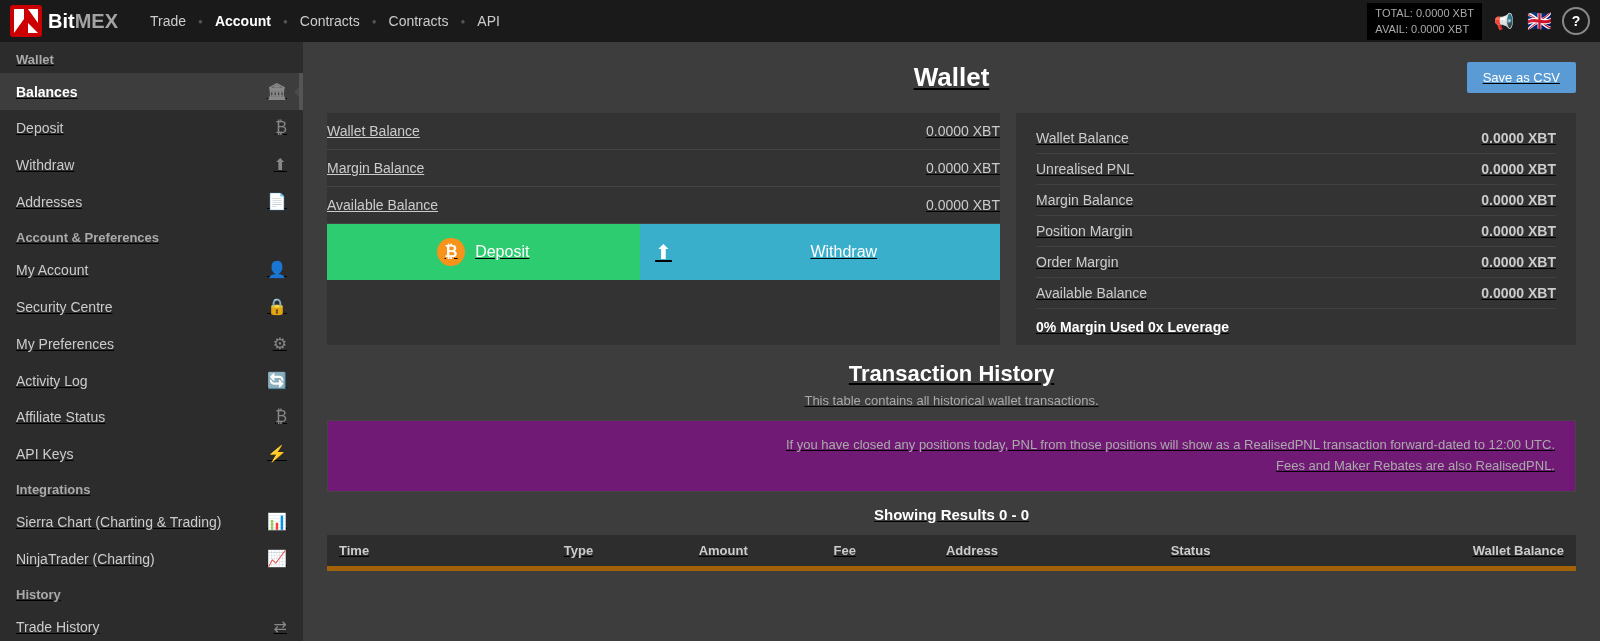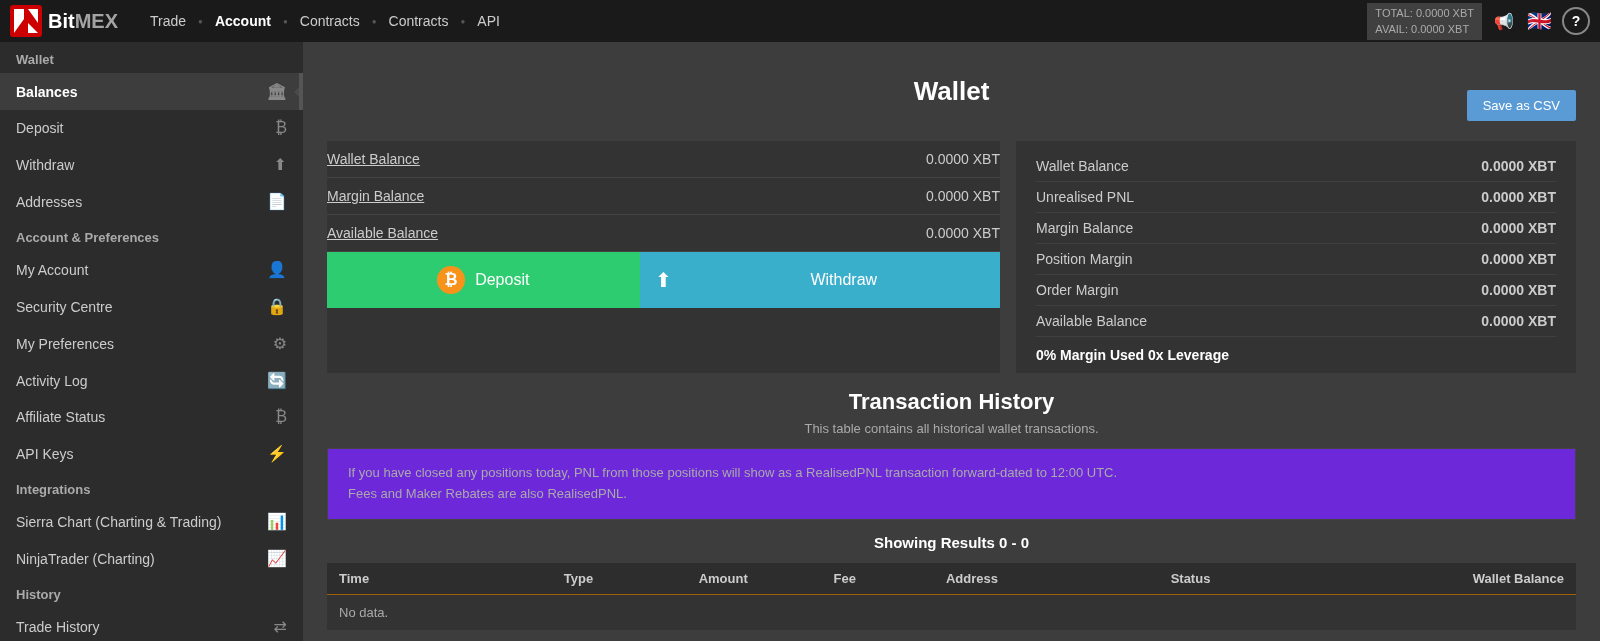--- a/index.html
+++ b/index.html
@@ -50,21 +50,21 @@
     .nav-dot {
       color: #555;
       font-size: 8px;
     }
     .nav-right {
       display: flex;
       align-items: center;
       gap: 8px;
     }
     .balance-info {
-      background: #404040;
+      background: #000000;
       padding: 2px 8px;
       font-size: 11px;
       color: #aaa;
       line-height: 1.5;
     }
     .balance-info span { display: block; }
     .nav-icon-btn {
       width: 28px;
       height: 28px;
       display: flex;
@@ -76,20 +76,21 @@
     }
     .flag-icon {
       font-size: 20px;
     }
 
     
     .main-layout {
       display: flex;
       flex: 1;
       overflow: hidden;
+      text-decoration: underline;
     }
 
     
     .sidebar {
       width: 303px;
       background: #2c2c2c;
       flex-shrink: 0;
       overflow-y: auto;
       color: #ccc;
     }
@@ -167,21 +168,20 @@
     }
     .save-csv-btn {
       background: #5b9bd5;
       color: white;
       border: none;
       padding: 8px 16px;
       font-size: 13px;
       cursor: pointer;
       border-radius: 2px;
       white-space: nowrap;
-      margin-top: 28px;
     }
 
     
     .balance-top {
       display: flex;
       gap: 0;
       margin-bottom: 16px;
     }
     .balance-row {
       display: flex;
@@ -265,40 +265,40 @@
       text-align: center;
       margin-bottom: 6px;
     }
     .transaction-subtitle {
       color: #aaa;
       font-size: 13px;
       text-align: center;
       margin-bottom: 12px;
     }
     .info-box {
-      background: #6d28d9;
+      background: #701a75;
       border: 1px solid #444;
       padding: 14px 20px;
       color: #aaa;
       font-size: 13px;
-      text-align: left;
+      text-align: right;
       margin-bottom: 14px;
       line-height: 1.6;
     }
     .results-label {
       color: white;
       font-weight: bold;
       font-size: 15px;
       text-align: center;
       margin-bottom: 12px;
     }
     .table-header {
       display: flex;
       background: #2d2d2d;
-      border-bottom: 1px solid #a16207;
+      border-bottom: 5px solid #a16207;
       padding: 8px 12px;
     }
     .th {
       color: #ccc;
       font-size: 13px;
       font-weight: bold;
     }
     .th-time { flex: 2; }
     .th-type { flex: 1.2; }
     .th-amount { flex: 1.2; }
@@ -512,17 +512,16 @@
 
       <div class="table-header">
         <span class="th th-time">Time</span>
         <span class="th th-type">Type</span>
         <span class="th th-amount">Amount</span>
         <span class="th th-fee">Fee</span>
         <span class="th th-address">Address</span>
         <span class="th th-status">Status</span>
         <span class="th th-wallet">Wallet Balance</span>
       </div>
-      <div class="no-data">No data.</div>
     </div>
 
   </div>
 </div>
 
 </body></html>

